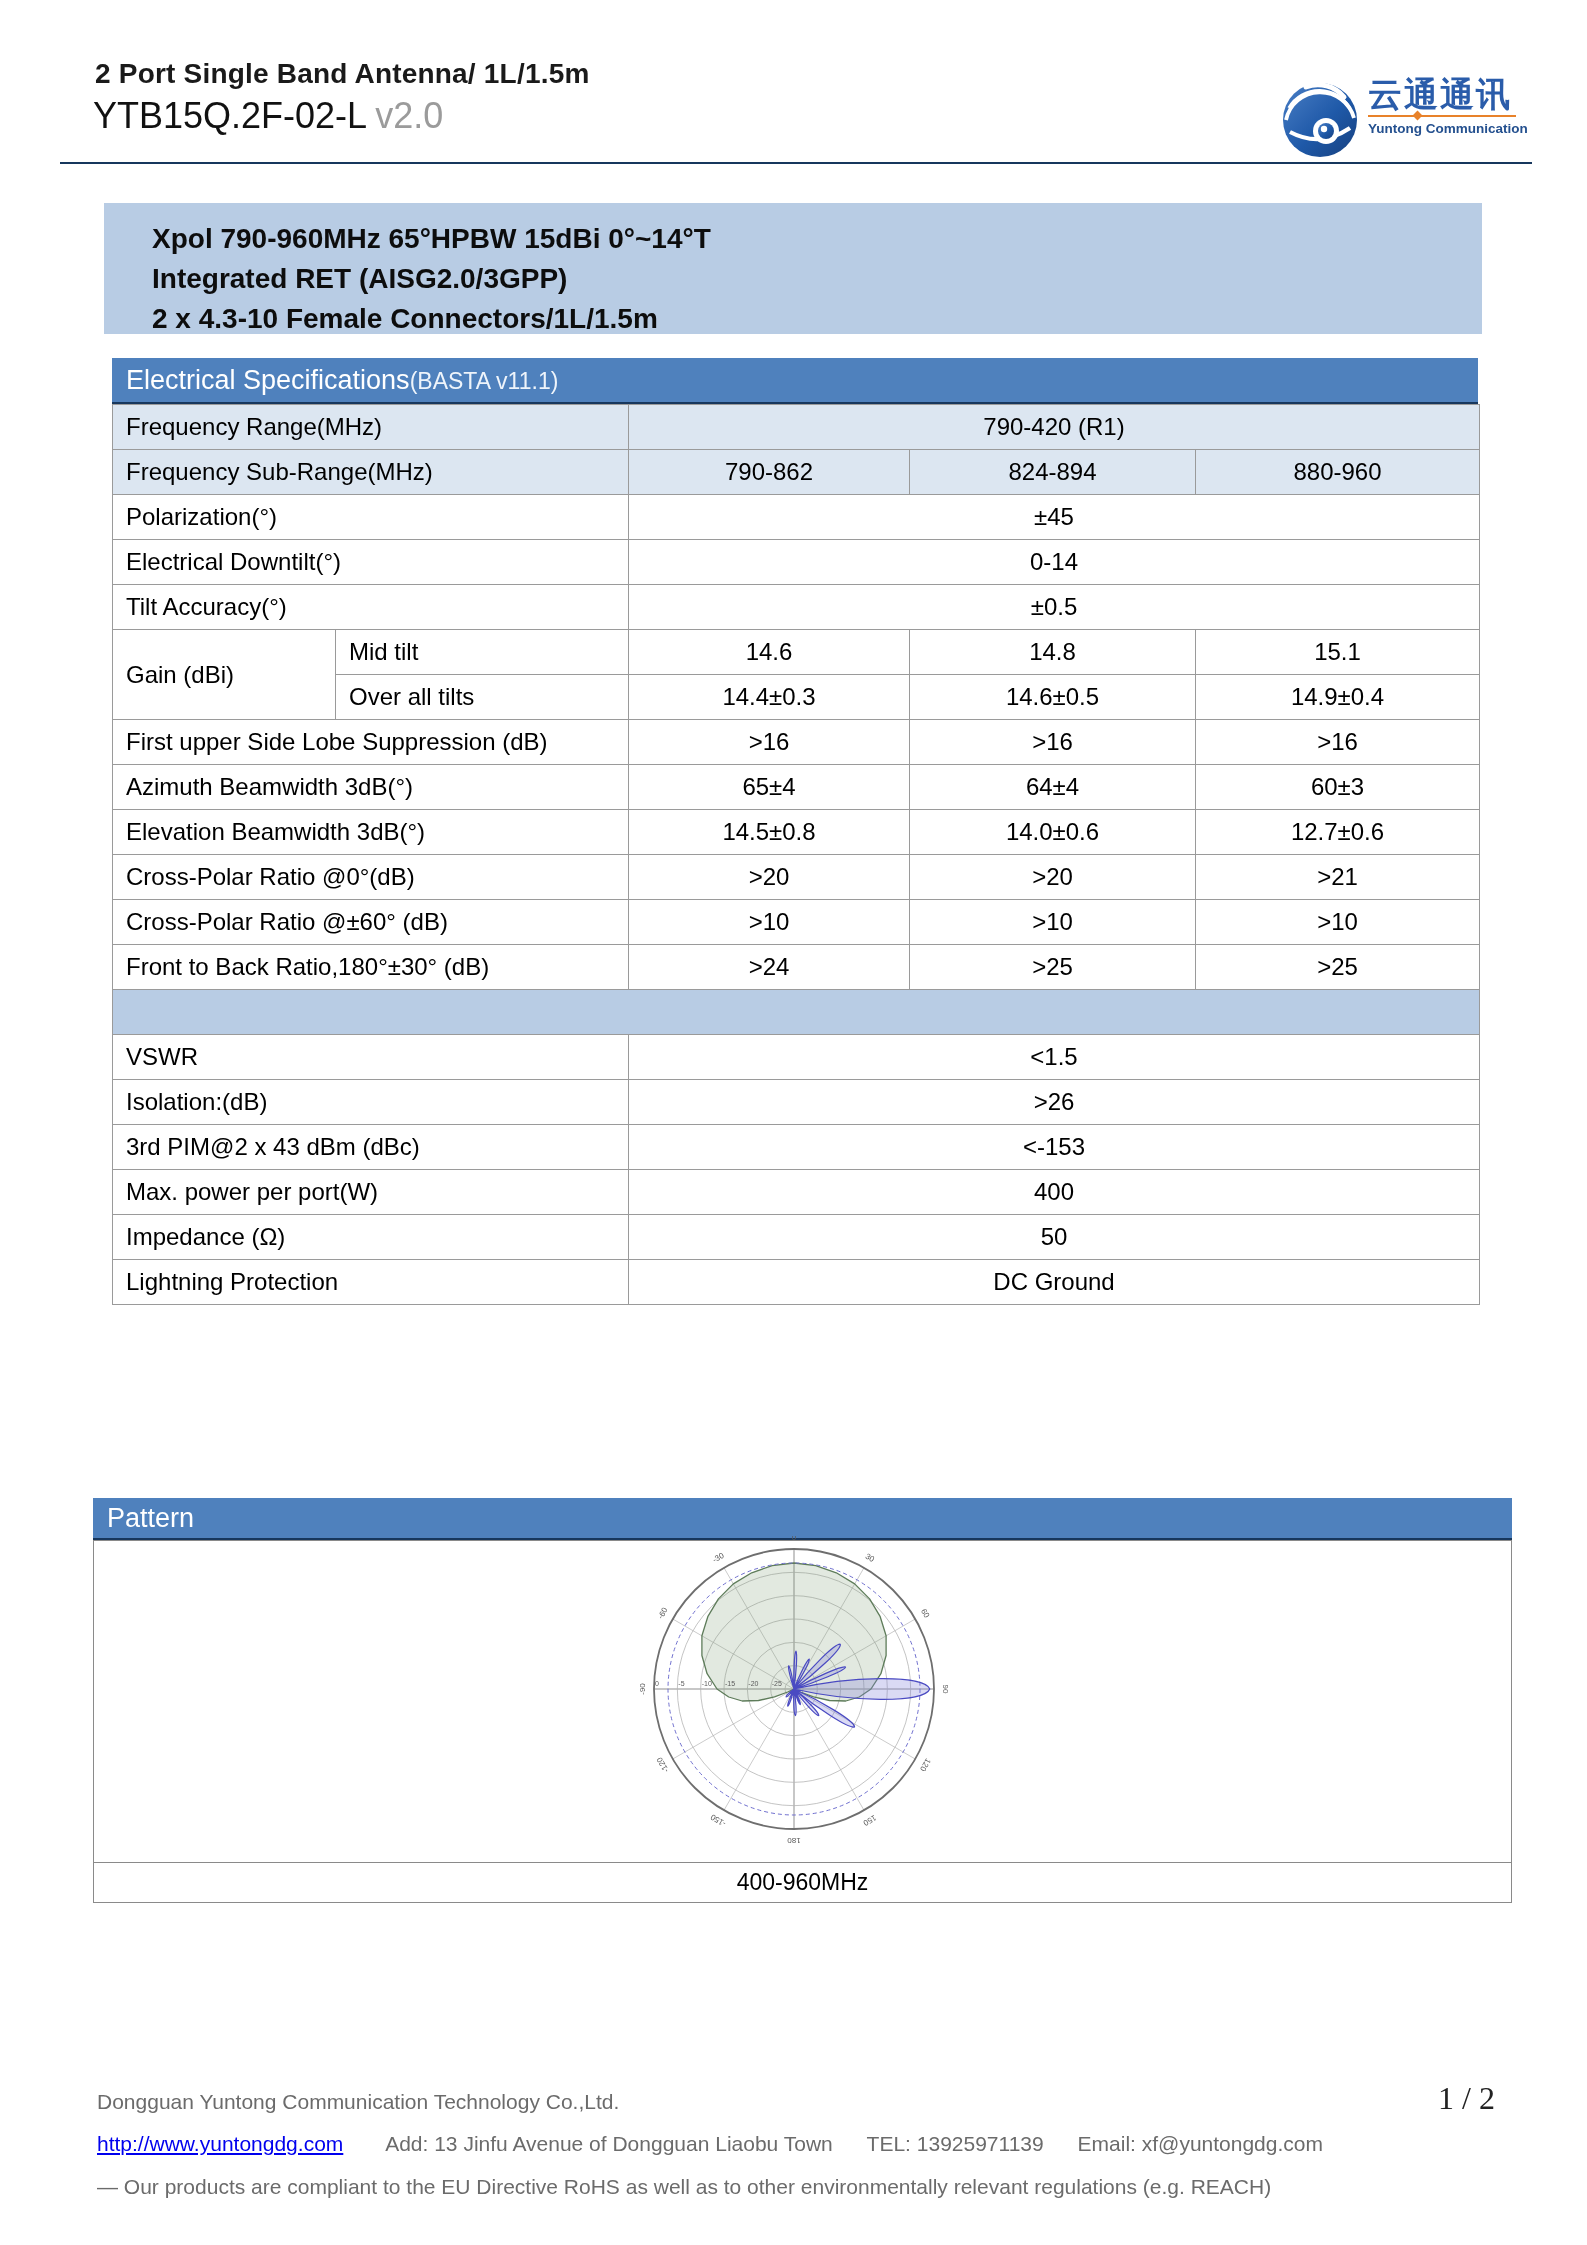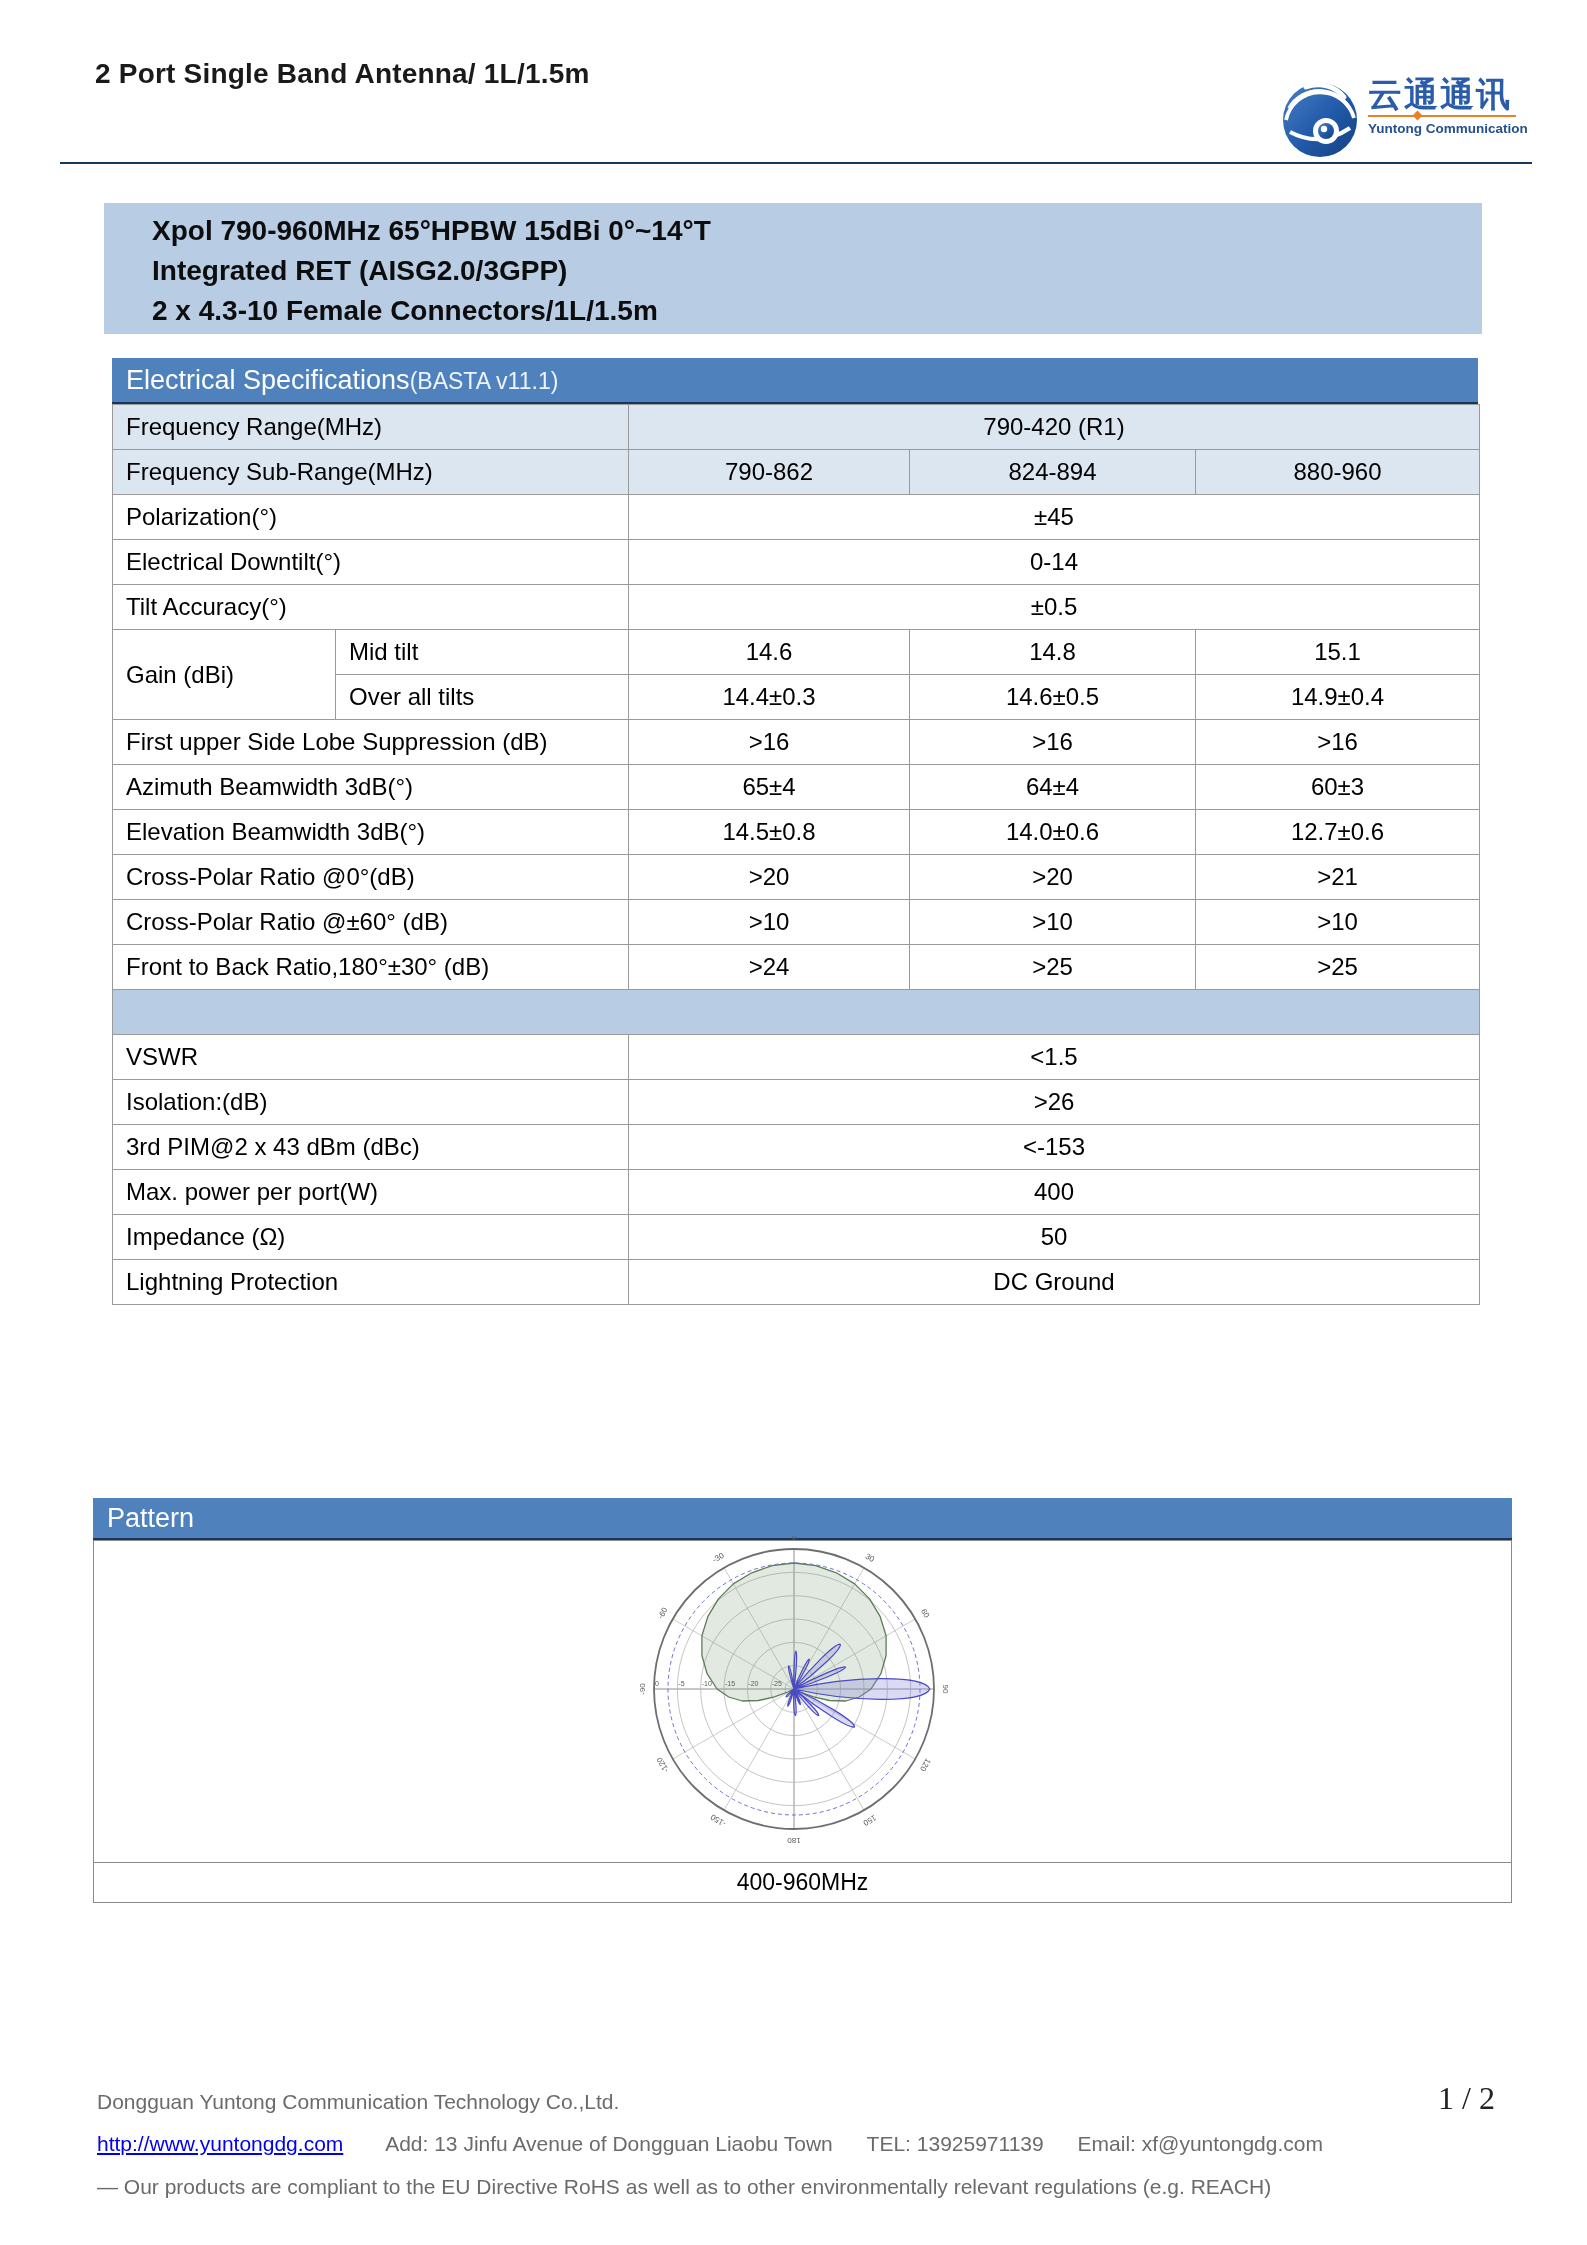--- a/index.html
+++ b/index.html
@@ -14,21 +14,21 @@
 
   .logo { position:absolute; left:1280px; top:70px; width:230px; height:90px; }
   .logo-icon { position:absolute; left:0; top:8px; }
   .logo-text { position:absolute; left:88px; top:6px; width:150px; }
   .logo-cn { font-size:34px; font-weight:700; color:#2a5caa; letter-spacing:2px; line-height:36px; white-space:nowrap; }
   .logo-rule { position:relative; margin-top:3px; height:2px; background:#e8822a; width:148px; }
   .logo-rule .diamond { position:absolute; left:46px; top:-3px; width:7px; height:7px; background:#e8822a; transform:rotate(45deg); }
   .logo-en { margin-top:4px; font-size:13.5px; font-weight:700; color:#24508f; white-space:nowrap; }
 
   
-  .title-block { position:absolute; left:104px; top:203px; width:1378px; height:131px; background:#b8cce4; padding:8px 0 0 48px; }
+  .title-block { position:absolute; left:104px; top:203px; width:1378px; height:131px; background:#b8cce4; padding:16px 0 0 48px; }
   .title-block .tl { font-size:28px; font-weight:700; color:#0d0d0d; line-height:40px; }
 
   
   .section-bar { position:absolute; background:#4f81bd; border-bottom:2px solid #17375d; color:#fff; display:flex; align-items:baseline; padding-left:14px; }
   .bar-spec { left:112px; top:358px; width:1366px; height:46px; }
   .bar-spec .bt { font-size:27px; font-weight:400; line-height:44px; }
   .bar-spec .bs { font-size:23px; font-weight:400; color:#eef4fb; }
   .bar-pattern { left:93px; top:1498px; width:1419px; height:42px; }
   .bar-pattern .bt { font-size:27px; font-weight:400; line-height:40px; }
 
@@ -53,20 +53,23 @@
   .f-linkline .seg { margin-left:36px; }
   .f-linkline .seg2 { margin-left:28px; }
   .f-compliance { position:absolute; left:97px; top:2175px; font-size:21px; color:#6b6b6b; }
 </style>
 </head>
 <body>
 
 <div class="page">
 
   <div class="product-line">2 Port Single Band Antenna/ 1L/1.5m</div>
+  <div class="model-line">
+    <span>YTB15Q.2F-02-L</span><span class="ver">v2.0</span>
+  </div>
 
   <div class="logo">
     <svg class="logo-icon" width="82" height="82" viewBox="0 0 82 82">
       <defs>
         <linearGradient id="lg" x1="0" y1="0" x2="1" y2="1">
           <stop offset="0" stop-color="#4a7fc6"></stop>
             <stop offset="0.55" stop-color="#1f59a8"></stop>
             <stop offset="1" stop-color="#16407f"></stop>
         </linearGradient>
       </defs>

